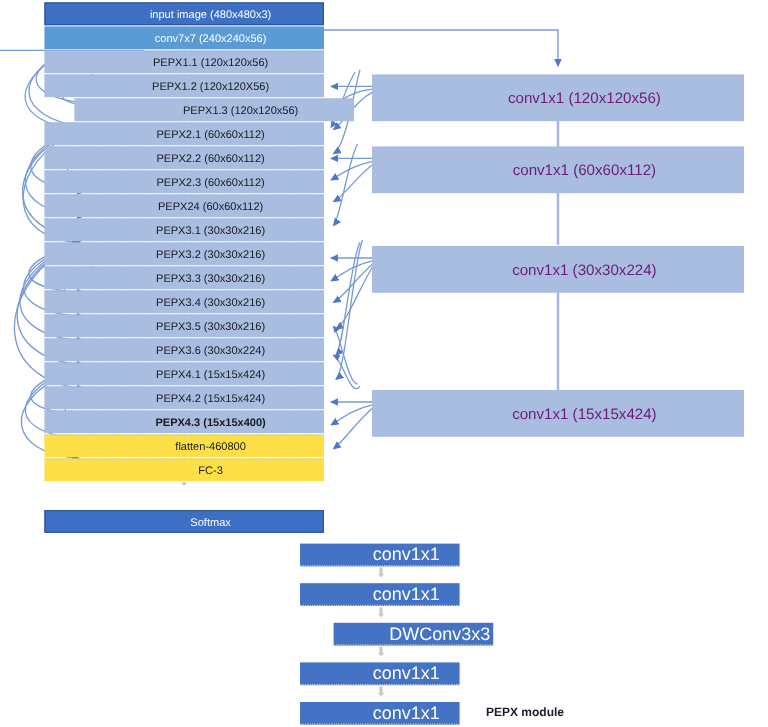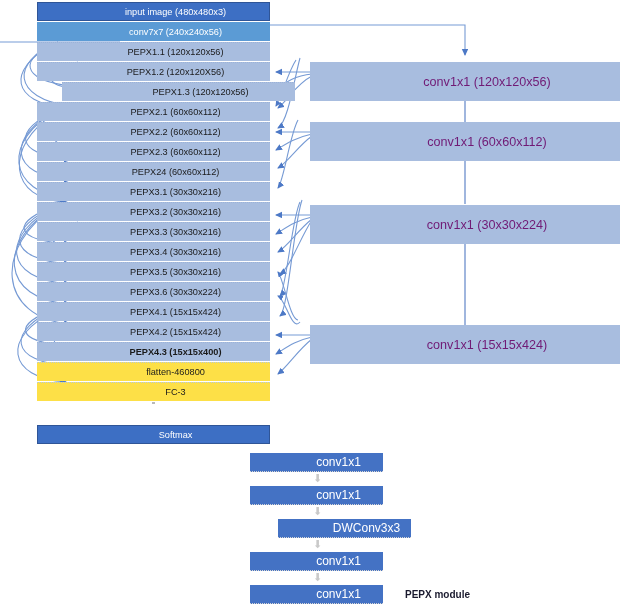--- a/index.html
+++ b/index.html
@@ -24,21 +24,21 @@
 
   
   .tick{position:absolute;left:152px;width:3px;height:2px;background:#b9b9b9;}
 
   
   .convblk{left:310px;width:310px;height:39px;background:#A8BDDF;
            font-size:12.6px;color:#701a75;}
 
   
   .pepxblk{left:250px;width:133px;height:19px;background:#4472C4;color:#ffffff;
-           font-size:12px;border-bottom:1px dotted #d6d6d6;}
+           font-size:15px;border-bottom:1px dotted #d6d6d6;}
   .parrow{position:absolute;left:313px;width:7px;height:9px;color:#c9c9c9;
           font-size:11px;line-height:9px;text-align:center;}
   .caption{position:absolute;font-size:10px;font-weight:bold;color:#1a1a2e;}
 </style>
 </head>
 <body>
 
 <div id="stage">
 
   <svg class="wires" viewBox="0 0 640 606">

